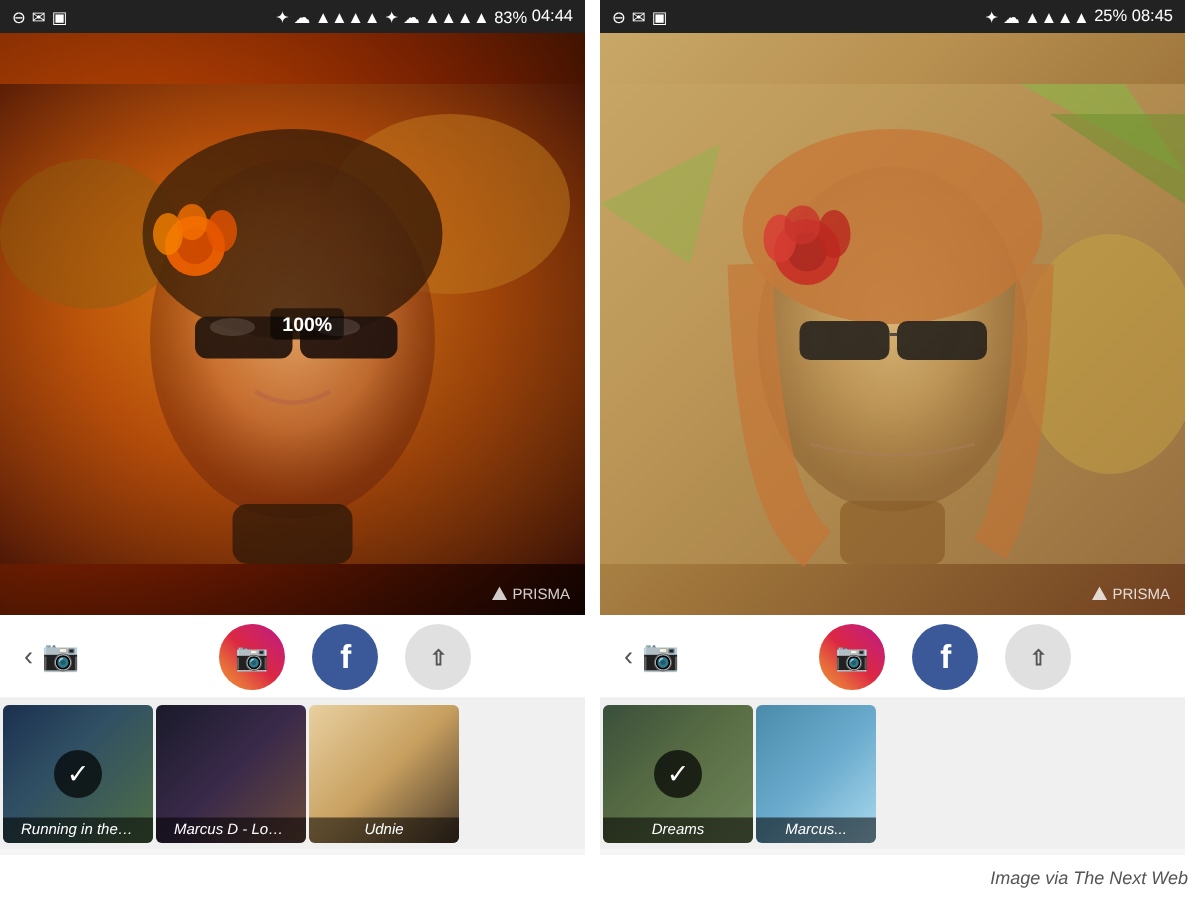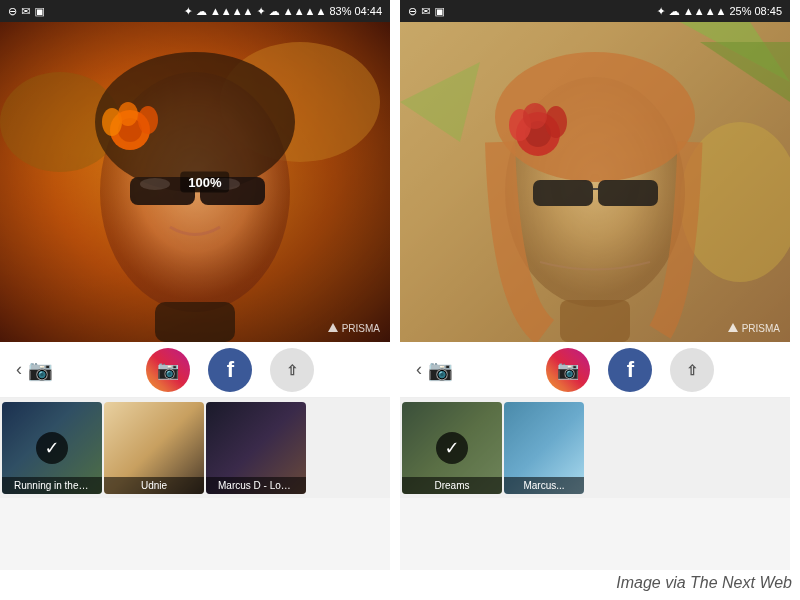--- a/index.html
+++ b/index.html
@@ -42,21 +42,21 @@
       padding: 0 8px;
       color: white;
       font-size: 11px;
     }
     .status-left { display: flex; gap: 4px; align-items: center; }
     .status-right { display: flex; gap: 3px; align-items: center; font-size: 11px; }
 
     
     .photo-area {
       width: 100%;
-      height: 320px;
+      height: 388px;
       position: relative;
       overflow: hidden;
     }
 
     
     .photo-left {
       background:
         radial-gradient(ellipse at 30% 40%, #e8a020 0%, #c46010 30%, #8b3a0a 60%, #2a1a0a 100%),
         linear-gradient(135deg, #f0c040 0%, #d08020 50%, #602010 100%);
       background-blend-mode: multiply;
@@ -172,20 +172,21 @@
       left: 0;
       right: 0;
       background: rgba(0,0,0,0.55);
       color: white;
       font-size: 10px;
       padding: 3px 12px;
       text-align: center;
       white-space: nowrap;
       overflow: hidden;
       text-overflow: ellipsis;
+      font-style: italic;
     }
 
     .filter-selected-overlay {
       position: absolute;
       top: 0; left: 0; right: 0; bottom: 0;
       background: rgba(0,0,0,0.35);
       display: flex;
       align-items: center;
       justify-content: center;
     }
@@ -221,21 +222,21 @@
     }
     .filter-curtain {
       background: linear-gradient(135deg, #4a8aaa 0%, #6aaacc 50%, #aadaee 100%);
     }
 
     
     .attribution {
       position: absolute;
       bottom: 8px;
       right: 8px;
-      font-size: 16px;
+      font-size: 12px;
       color: #555;
       font-style: italic;
     }
 
     
     .face-svg {
       position: absolute;
       top: 0; left: 0;
       width: 100%;
       height: 100%;
@@ -328,26 +329,26 @@
 
   <div class="filter-strip">
     <div class="filter-item">
       <div class="filter-thumb filter-running"></div>
       <div class="filter-selected-overlay">
         <div class="check-circle">✓</div>
       </div>
       <div class="filter-label">Running in the st...</div>
     </div>
     <div class="filter-item">
+      <div class="filter-thumb filter-marcus"></div>
+      <div class="filter-label">Marcus D - Lone ...</div>
+    </div>
+    <div class="filter-item">
       <div class="filter-thumb filter-udnie"></div>
       <div class="filter-label">Udnie</div>
-    </div>
-    <div class="filter-item">
-      <div class="filter-thumb filter-marcus"></div>
-      <div class="filter-label">Marcus D - Lone ...</div>
     </div>
   </div>
 </div>
 
 <div class="divider"></div>
 
 <div class="phone-panel right">
 
   <div class="status-bar">
     <div class="status-left">

